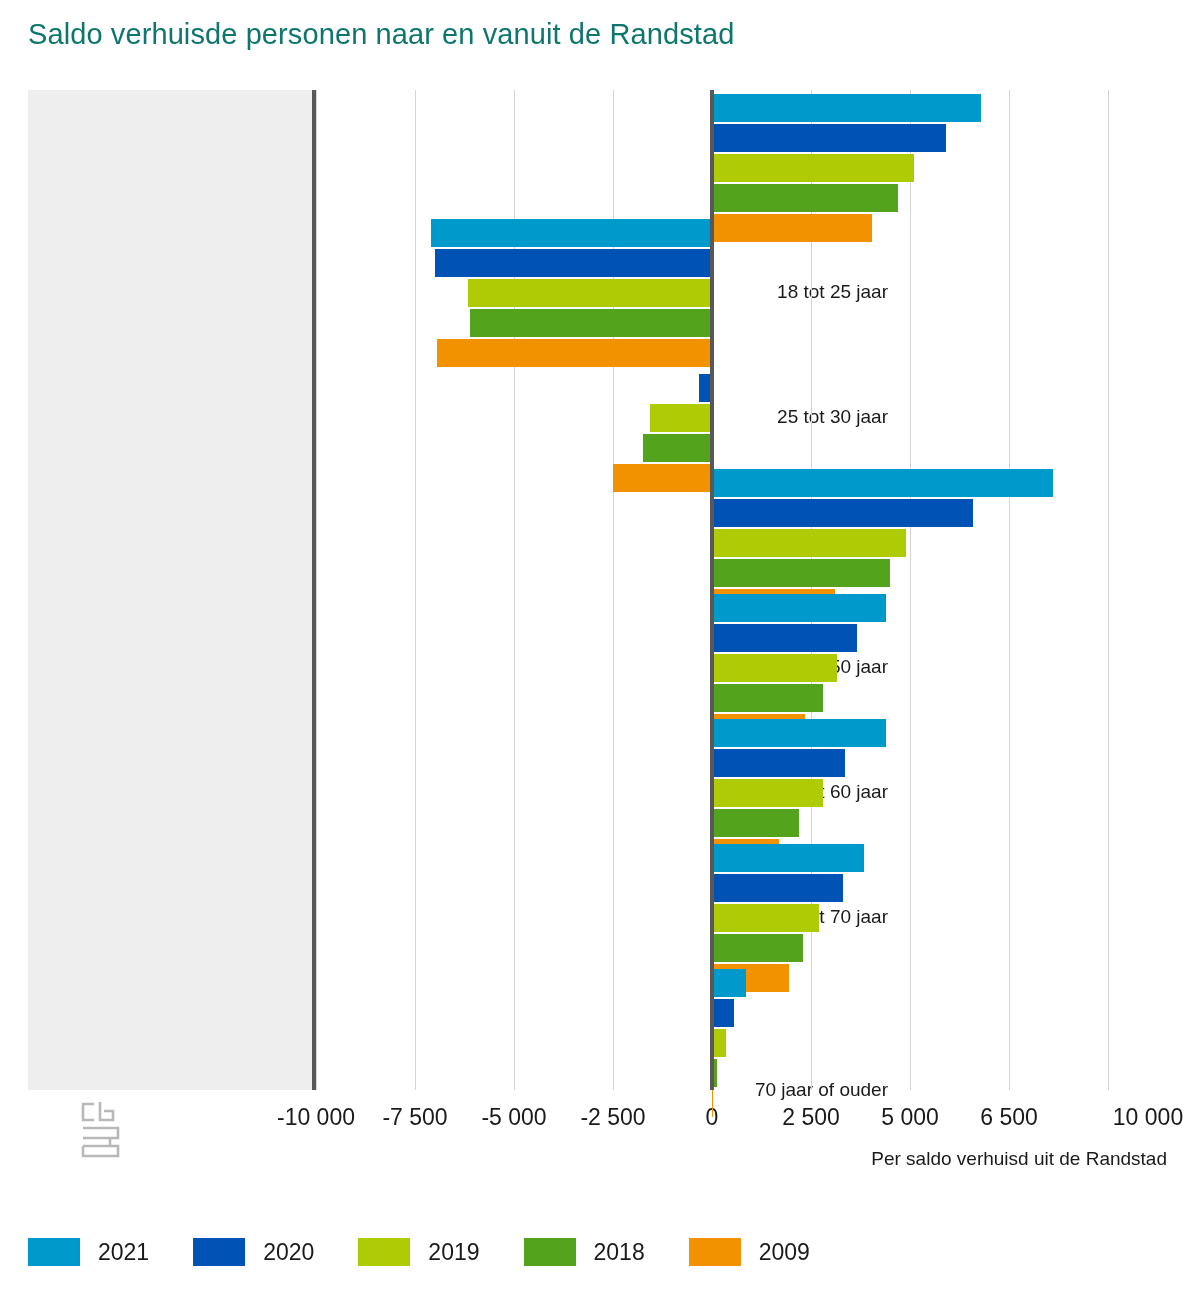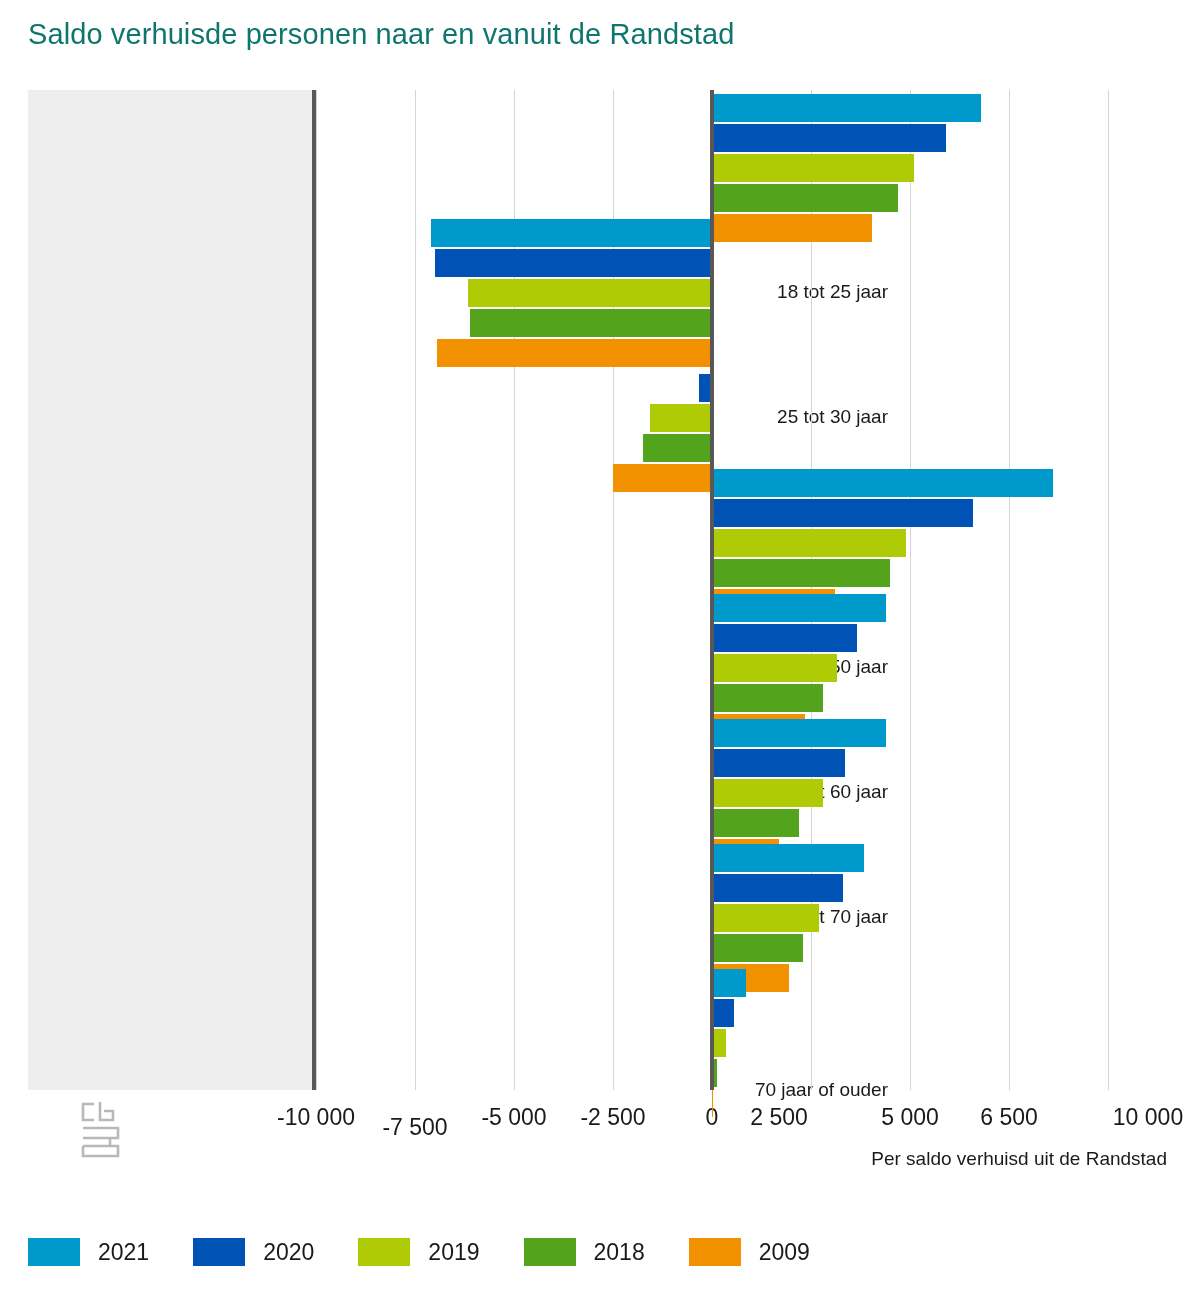--- a/index.html
+++ b/index.html
@@ -210,25 +210,25 @@
         <div class="bar" title="2018 · 70 jaar of ouder · 120" style="top: 969px; background: rgb(83, 163, 29); left: 396px; width: 4.752px;"></div>
         <div class="bar" title="2017 · 70 jaar of ouder · 20" style="top: 999px; background: rgb(243, 146, 0); left: 396px; width: 0.792px;"></div>
       </div>
     <div id="zero-line" style="left: 394px;"></div>
   </div>
 
 </div>
 
 <div id="x-axis">
     <div class="tick-label" style="left: 288px;">-10 000</div>
-    <div class="tick-label" style="left: 387px; margin-top: 10px;">-7 500</div>
+    <div class="tick-label" style="left: 387px;">-7 500</div>
     <div class="tick-label" style="left: 486px;">-5 000</div>
     <div class="tick-label" style="left: 585px;">-2 500</div>
     <div class="tick-label" style="left: 684px;">0</div>
-    <div class="tick-label" style="left: 751px;">2 500</div>
+    <div class="tick-label" style="left: 783px;">2 500</div>
     <div class="tick-label" style="left: 882px;">5 000</div>
     <div class="tick-label" style="left: 981px;">6 500</div>
     <div class="tick-label" style="left: 1120px; text-align: right;">10 000</div>
   </div>
 <div id="x-axis-title">Per saldo verhuisd uit de Randstad</div>
 
 <div id="legend">
     <div class="legend-item">
       <span class="legend-swatch" style="background: rgb(0, 153, 204);"></span>
       <span class="legend-label">2021</span>

